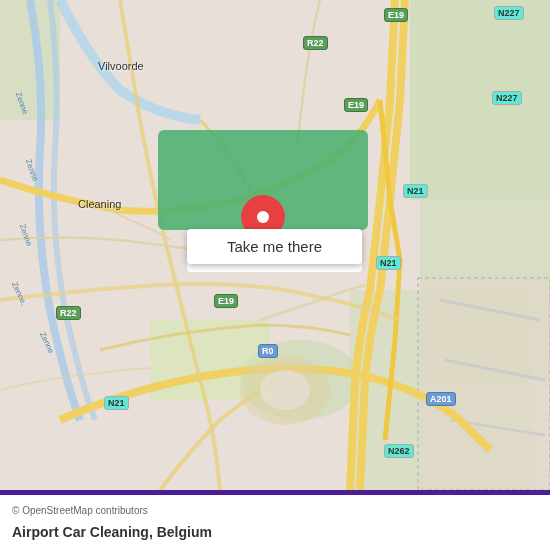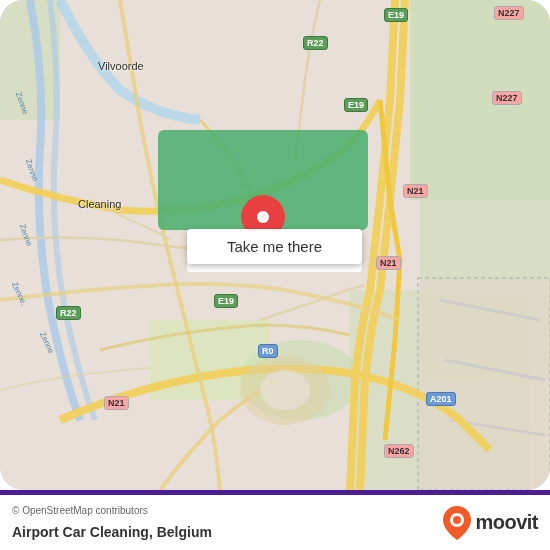--- a/index.html
+++ b/index.html
@@ -10,21 +10,20 @@
       font-family: Arial, sans-serif;
       position: relative;
     }
 
     #map-container {
       width: 550px;
       height: 490px;
       position: relative;
       overflow: hidden;
       background-color: #e8e0d8;
-      border-radius: 23px;
     }
 
     
     .map-bg {
       width: 100%;
       height: 100%;
       position: absolute;
       top: 0; left: 0;
     }
 
@@ -90,21 +89,21 @@
       cursor: pointer;
       box-shadow: 0 2px 6px rgba(0,0,0,0.3);
       display: flex;
       align-items: center;
       justify-content: center;
     }
 
     
     .road-badge {
       position: absolute;
-      background: #fca5a5;
+      background: #5eead4;
       border: 1px solid #aaa;
       border-radius: 3px;
       font-size: 9px;
       font-weight: bold;
       color: #333;
       padding: 1px 3px;
       white-space: nowrap;
     }
 
     .road-badge.blue {
@@ -207,21 +206,13 @@
   <div style="position:absolute;left:42px;top:328px;font-size:8px;color:#5588aa;transform:rotate(65deg);transform-origin:left center">Zenne</div>
 
   <button class="take-me-there-btn">Take me there</button>
 </div>
 
 <div id="bottom-bar">
   <div class="bottom-left">
     <span class="copyright-text">© OpenStreetMap contributors</span>
     <span class="location-title">Airport Car Cleaning, Belgium</span>
   </div>
-  <div class="moovit-logo">
-    <svg class="moovit-pin" viewBox="0 0 28 34" xmlns="http://www.w3.org/2000/svg">
-      <path d="M14 0 C6.268 0 0 6.268 0 14 C0 24.5 14 34 14 34 C14 34 28 24.5 28 14 C28 6.268 21.732 0 14 0 Z" fill="#f05a28"></path>
-      <circle cx="14" cy="14" r="7" fill="white"></circle>
-      <circle cx="14" cy="14" r="4" fill="#f05a28"></circle>
-    </svg>
-    <span class="moovit-text">moovit</span>
-  </div>
 </div>
 
 </body></html>

